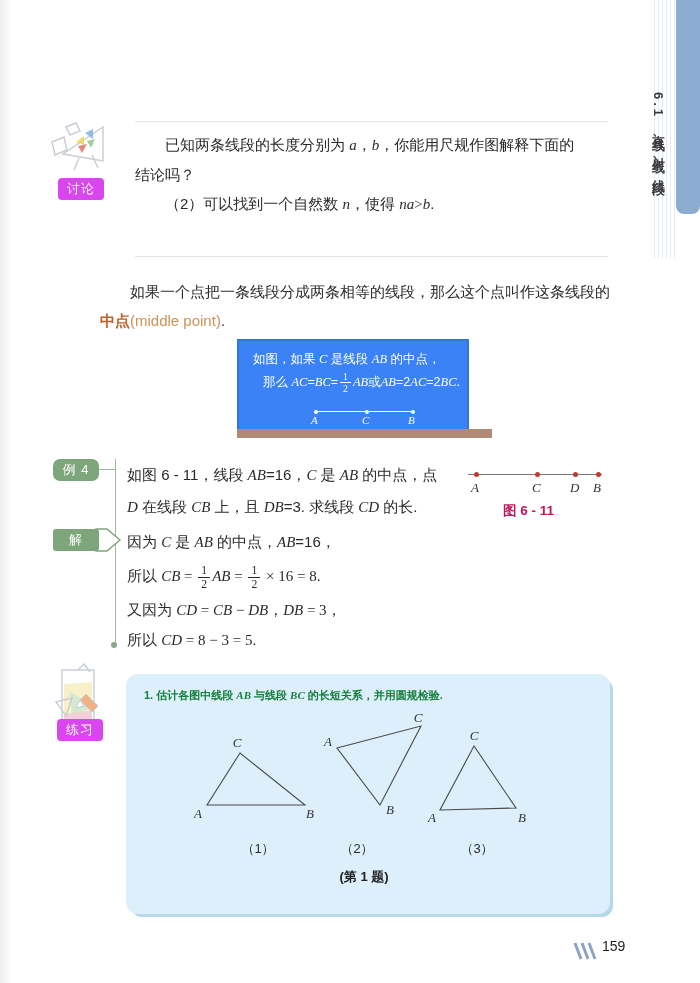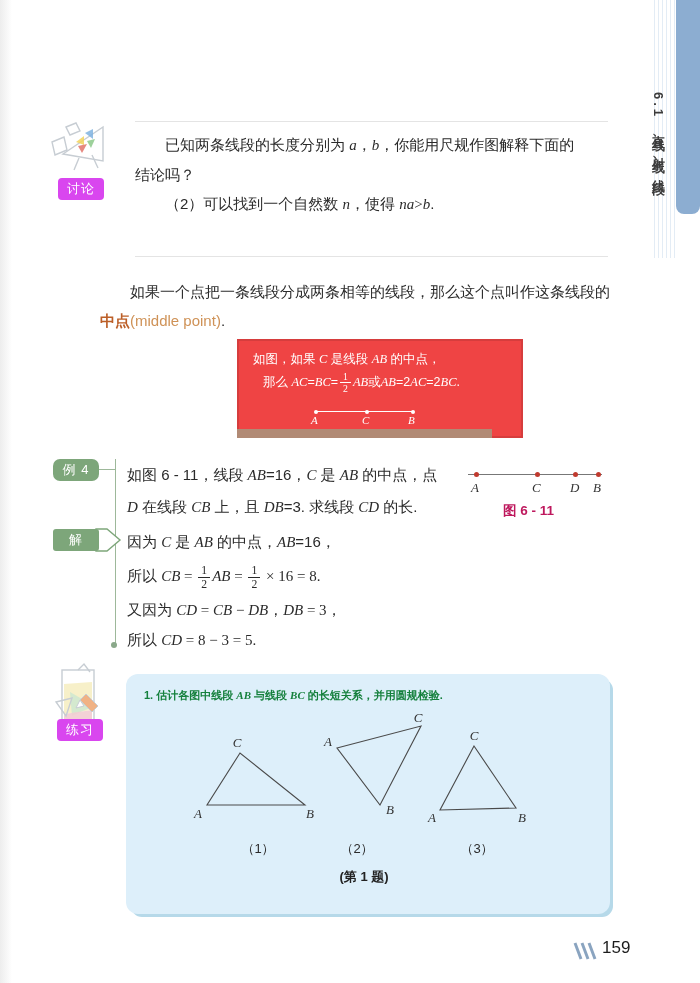--- a/index.html
+++ b/index.html
@@ -51,21 +51,21 @@
   .seg-term-en{color:#cf9257;}
 
   
   .frac{display:inline-block;vertical-align:-0.62em;text-align:center;
     font-family:"Liberation Serif","DejaVu Serif",serif;font-size:0.78em;line-height:1.15;margin:0 2px;}
   .frac .fn{display:block;border-bottom:1px solid currentColor;padding:0 3px;}
   .frac .fd{display:block;}
 
   
   .board{
-    left:237px;top:339px;width:286px;height:99px;background:#ef4444;
+    left:237px;top:339px;width:232px;height:99px;background:#3b82f6;
     border:2px solid rgba(0,0,0,0.10);box-sizing:border-box;color:#fff;
   }
   .board-line{padding-left:14px;font-size:12.5px;white-space:nowrap;}
   .board-l1{margin-top:9px;line-height:19px;}
   .board-l2{line-height:26px;padding-left:24px;}
   .board-seg-line{position:absolute;left:76px;top:70px;width:99px;height:1px;background:#fff;}
   .bdot{position:absolute;width:4px;height:4px;border-radius:50%;background:#fff;top:68.5px;}
   .blabel{position:absolute;top:73px;font-family:"Liberation Serif","DejaVu Serif",serif;
     font-style:italic;font-size:11px;color:#fff;}
   .board-tray{position:absolute;left:-2px;bottom:-2px;width:255px;height:9px;background:#b18a75;}
@@ -92,21 +92,21 @@
   }
   .pq{position:absolute;left:18px;top:14px;font-size:11px;white-space:nowrap;color:#15803d;font-weight:bold;}
   .tri-svg{position:absolute;left:0;top:36px;}
   .tri-svg text{font-family:"Liberation Serif","DejaVu Serif",serif;font-style:italic;
     font-size:13px;fill:#333;}
   .fig-num{position:absolute;top:166px;font-size:13px;transform:translateX(-50%);color:#2a2a2a;}
   .group-cap{position:absolute;left:238px;top:194px;transform:translateX(-50%);
     font-size:13px;font-weight:bold;color:#222;}
 
   
-  .pageno{left:602px;top:938px;font-size:17px;color:#1d1d1d;}
+  .pageno{left:602px;top:938px;font-size:14px;color:#1d1d1d;}
 </style>
 </head>
 <body>
 
 <div class="abs side-stripes"></div>
 <div class="abs side-tab"></div>
 <div class="abs side-label">6.1 直线、射线、线段</div>
 
 <div class="abs rule" style="left:135px;top:121px;width:473px;"></div>
 <svg class="abs" style="left:46px;top:118px;" width="64" height="58" viewBox="0 0 64 58">

